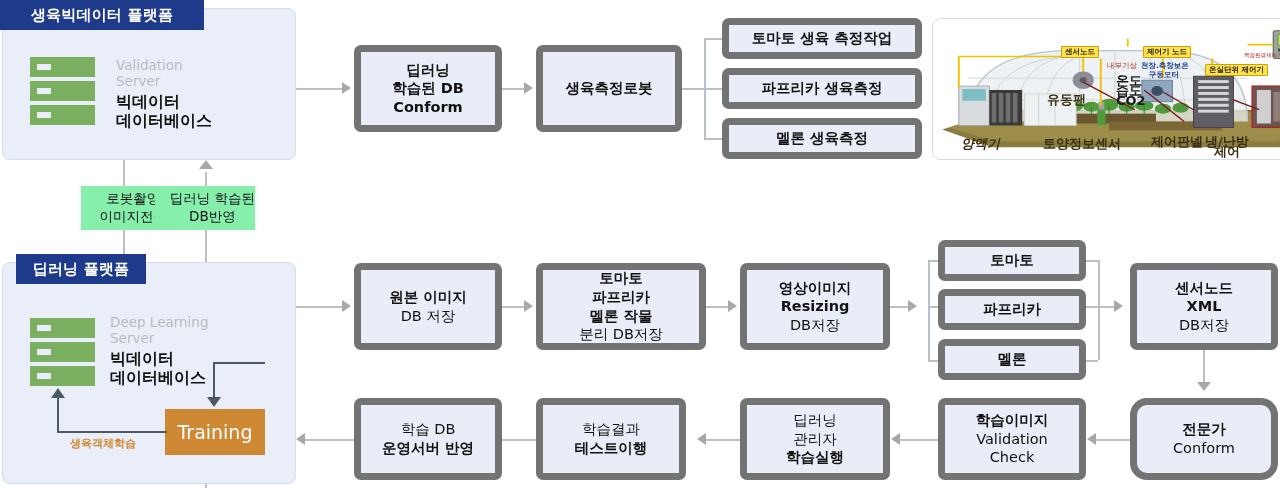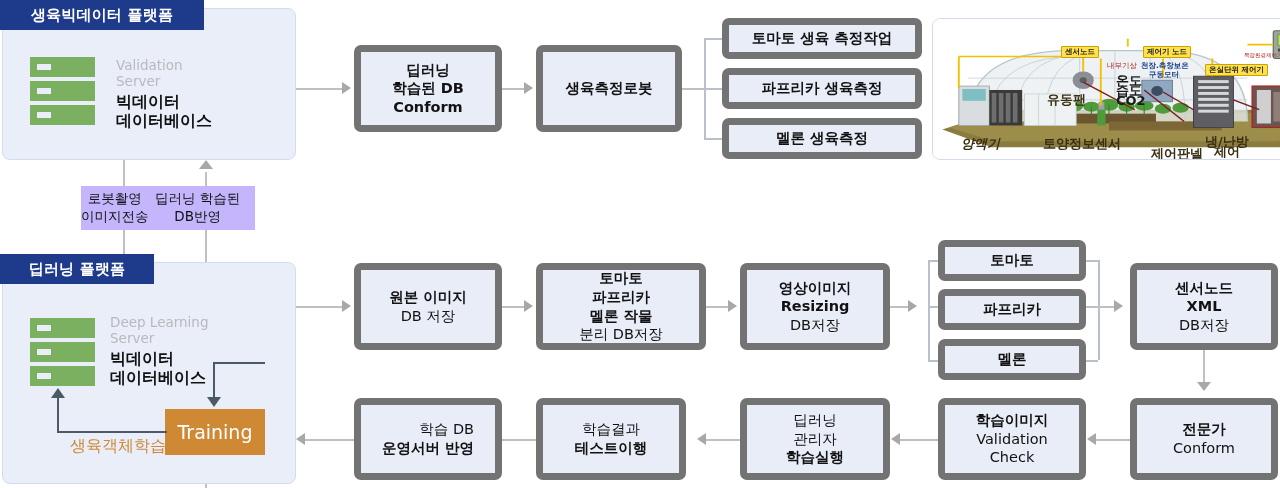--- a/index.html
+++ b/index.html
@@ -26,22 +26,22 @@
     background:#e9edf7;border:7px solid #737373;border-radius:7px;
     display:flex;align-items:center;justify-content:center;text-align:center;
     color:#121212;font-size:14.5px;line-height:1.28;
     padding:2px 9px;
   }
   .pbox .ln{display:block;white-space:nowrap;}
   .pbox .b{font-weight:bold;}
 
   
   .note{
-    background:#c4b5fd;color:#111;font-size:13.5px;line-height:1.3;
-    display:flex;align-items:center;justify-content:flex-start;text-align:center;
+    background:#86efac;color:#111;font-size:13.5px;line-height:1.3;
+    display:flex;align-items:center;justify-content:flex-end;text-align:center;
   }
   .note .ln{display:block;white-space:nowrap;}
 
   
   .training{
     background:#cf8935;color:#fff;font-size:19px;
     display:flex;align-items:center;justify-content:center;
   }
 
   
@@ -62,21 +62,21 @@
   .ln-h.brk,.ln-v.brk{background:#b9c0cc;}
 
   .ar{width:0;height:0;}
   .ar-r{border-top:6.5px solid transparent;border-bottom:6.5px solid transparent;border-left:9px solid #a8a8a8;}
   .ar-l{border-top:6.5px solid transparent;border-bottom:6.5px solid transparent;border-right:9px solid #a8a8a8;}
   .ar-d{border-left:7px solid transparent;border-right:7px solid transparent;border-top:9px solid #a8a8a8;}
   .ar-u{border-left:7px solid transparent;border-right:7px solid transparent;border-bottom:9px solid #a8a8a8;}
   .ar-d.dk{border-left:7px solid transparent;border-right:7px solid transparent;border-top:10px solid #4a5a66;}
   .ar-u.dk{border-left:7px solid transparent;border-right:7px solid transparent;border-bottom:10px solid #4a5a66;}
 
-  .learn-label{color:#cf8935;font-size:16px;font-weight:normal;white-space:nowrap;}
+  .learn-label{color:#cf8935;font-size:11px;font-weight:bold;white-space:nowrap;}
 
   
   .gh-frame{background:#fbfbfd;border:1px solid #d3dcee;border-radius:8px;overflow:hidden;}
   .gh{position:absolute;left:0;top:0;width:100%;height:100%;}
   .yl{
     position:absolute;background:#ffe14d;border:1px solid #c9a400;
     color:#1a1a1a;font-size:7.5px;font-weight:bold;white-space:nowrap;
     padding:1px 3px;line-height:1.1;border-radius:1px;
   }
   .gtxt{position:absolute;color:#3a2e12;font-size:13px;font-weight:bold;white-space:nowrap;line-height:1.1;}
@@ -120,21 +120,21 @@
 
   <div class="abs ln-v" style="left:123px;top:160px;height:26px;"></div>
   <div class="abs ln-v" style="left:123px;top:230px;height:26px;"></div>
   <div class="abs ar ar-d" style="left:117px;top:254px;"></div>
 
   <div class="abs ln-v" style="left:205px;top:230px;height:258px;"></div>
   <div class="abs ln-v" style="left:205px;top:172px;height:14px;"></div>
   <div class="abs ar ar-u" style="left:199px;top:160px;"></div>
 
   <div class="abs panel" style="left:2px;top:262px;width:294px;height:222px;"></div>
-  <div class="abs panel-title" style="left:0px;top:254px;width:154px;height:30px;">딥러닝 플랫폼</div>
+  <div class="abs panel-title" style="left:16px;top:254px;width:130px;height:30px;">딥러닝 플랫폼</div>
 
   <div class="abs srv" style="left:30px;top:318px;width:65px;height:68px;">
     <div class="unit" style="height:20px;"></div>
     <div class="unit" style="height:20px;"></div>
     <div class="unit" style="height:20px;"></div>
   </div>
   <div class="abs" style="left:110px;top:315px;">
     <div class="srv-label">Deep Learning</div>
     <div class="srv-label">Server</div>
   </div>
@@ -313,21 +313,21 @@
     <div class="gtxt" style="left:183px;top:55px;color:#1a1a1a;">온도</div>
     <div class="gtxt" style="left:183px;top:65px;color:#1a1a1a;font-family:Liberation Serif, serif;">습도</div>
     <div class="gtxt" style="left:183px;top:75px;color:#1a1a1a;">CO2</div>
 
     <div class="btxt" style="left:208px;top:43px;">천장.측창보온</div>
     <div class="btxt" style="left:216px;top:52px;">구동모터</div>
 
     <div class="gtxt" style="left:114px;top:74px;">유동팬</div>
     <div class="gtxt" style="left:28px;top:118px;font-style:italic;">양액기</div>
     <div class="gtxt" style="left:110px;top:118px;">토양정보센서</div>
-    <div class="gtxt" style="left:218px;top:116px;margin-top:12px;">제어판넬</div>
+    <div class="gtxt" style="left:218px;top:116px;">제어판넬</div>
     <div class="gtxt" style="left:272px;top:116px;">냉/난방</div>
     <div class="gtxt" style="left:281px;top:126px;">제어</div>
   </div>
 
   <div class="abs ln-h" style="left:296px;top:306px;width:46px;"></div>
   <div class="abs ar ar-r" style="left:342px;top:300px;"></div>
 
   <div class="abs pbox" style="left:354px;top:263px;width:148px;height:87px;">
     <div>
       <span class="ln b">원본 이미지</span>
@@ -393,21 +393,21 @@
     <div>
       <span class="ln b">센서노드</span>
       <span class="ln b">XML</span>
       <span class="ln">DB저장</span>
     </div>
   </div>
 
   <div class="abs ln-v" style="left:1203px;top:350px;height:32px;"></div>
   <div class="abs ar ar-d" style="left:1197px;top:382px;"></div>
 
-  <div class="abs pbox" style="left:1130px;top:398px;width:148px;height:82px;">
+  <div class="abs pbox" style="left:1130px;top:398px;width:148px;height:82px;border-radius:17px;">
     <div>
       <span class="ln b">전문가</span>
       <span class="ln">Conform</span>
     </div>
   </div>
 
   <div class="abs ln-h" style="left:1096px;top:439px;width:34px;"></div>
   <div class="abs ar ar-l" style="left:1087px;top:433px;"></div>
 
   <div class="abs pbox" style="left:938px;top:398px;width:148px;height:82px;">
@@ -435,21 +435,21 @@
   <div class="abs pbox" style="left:536px;top:398px;width:150px;height:82px;">
     <div>
       <span class="ln">학습결과</span>
       <span class="ln b">테스트이행</span>
     </div>
   </div>
 
   <div class="abs ln-h" style="left:502px;top:439px;width:34px;"></div>
   <div class="abs ar ar-l" style="left:493px;top:433px;"></div>
 
-  <div class="abs pbox" style="left:354px;top:398px;width:148px;height:82px;text-align:right;">
+  <div class="abs pbox" style="left:354px;top:398px;width:148px;height:82px;">
     <div>
       <span class="ln">학습 DB</span>
       <span class="ln b">운영서버 반영</span>
     </div>
   </div>
 
   <div class="abs ln-h" style="left:305px;top:439px;width:49px;"></div>
   <div class="abs ar ar-l" style="left:296px;top:433px;"></div>
 
 </div>

